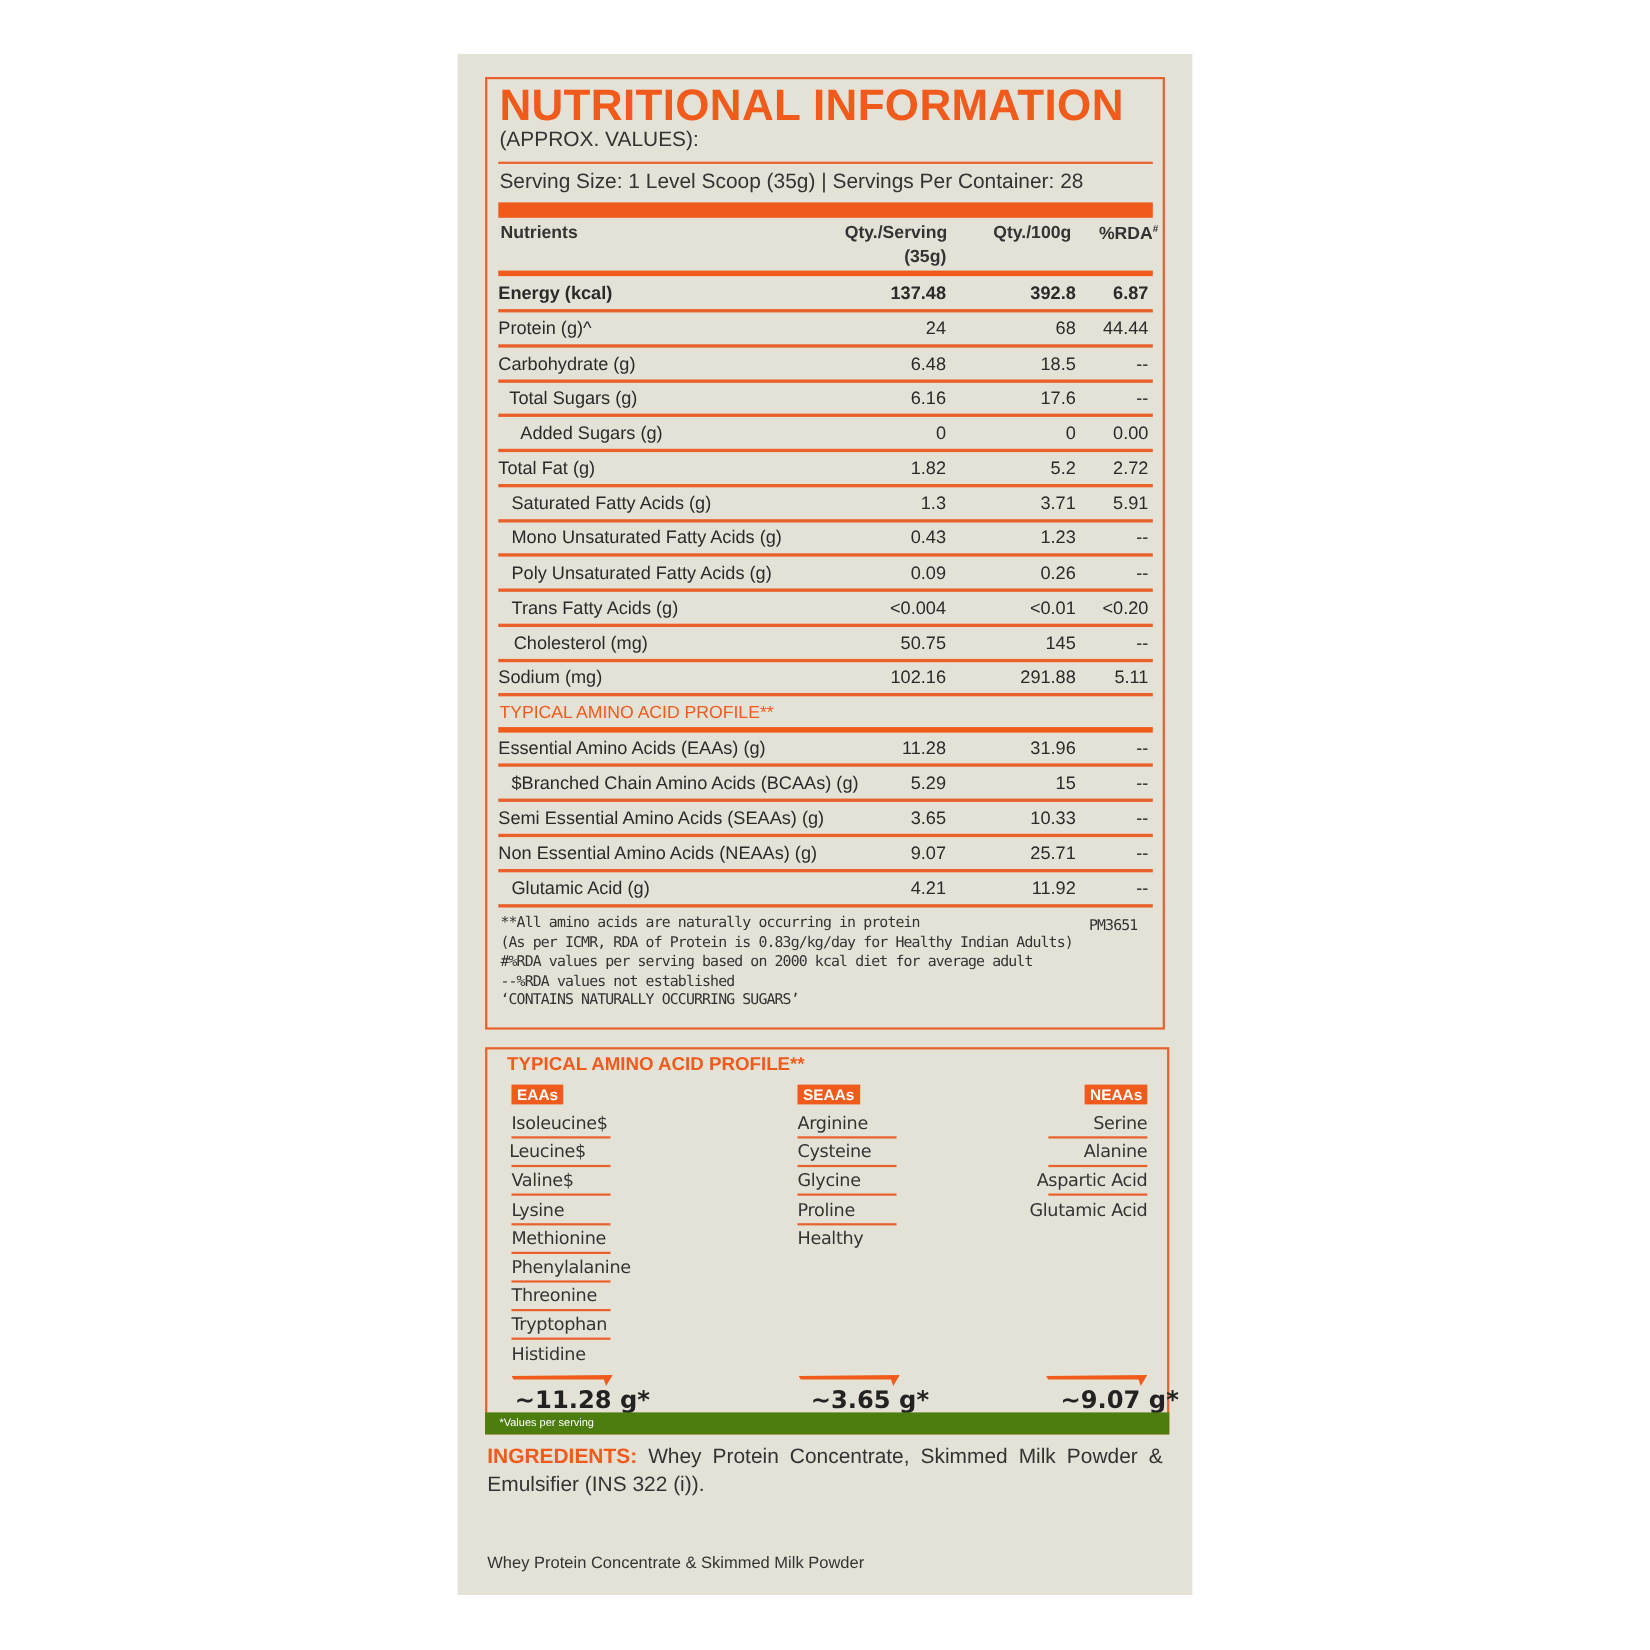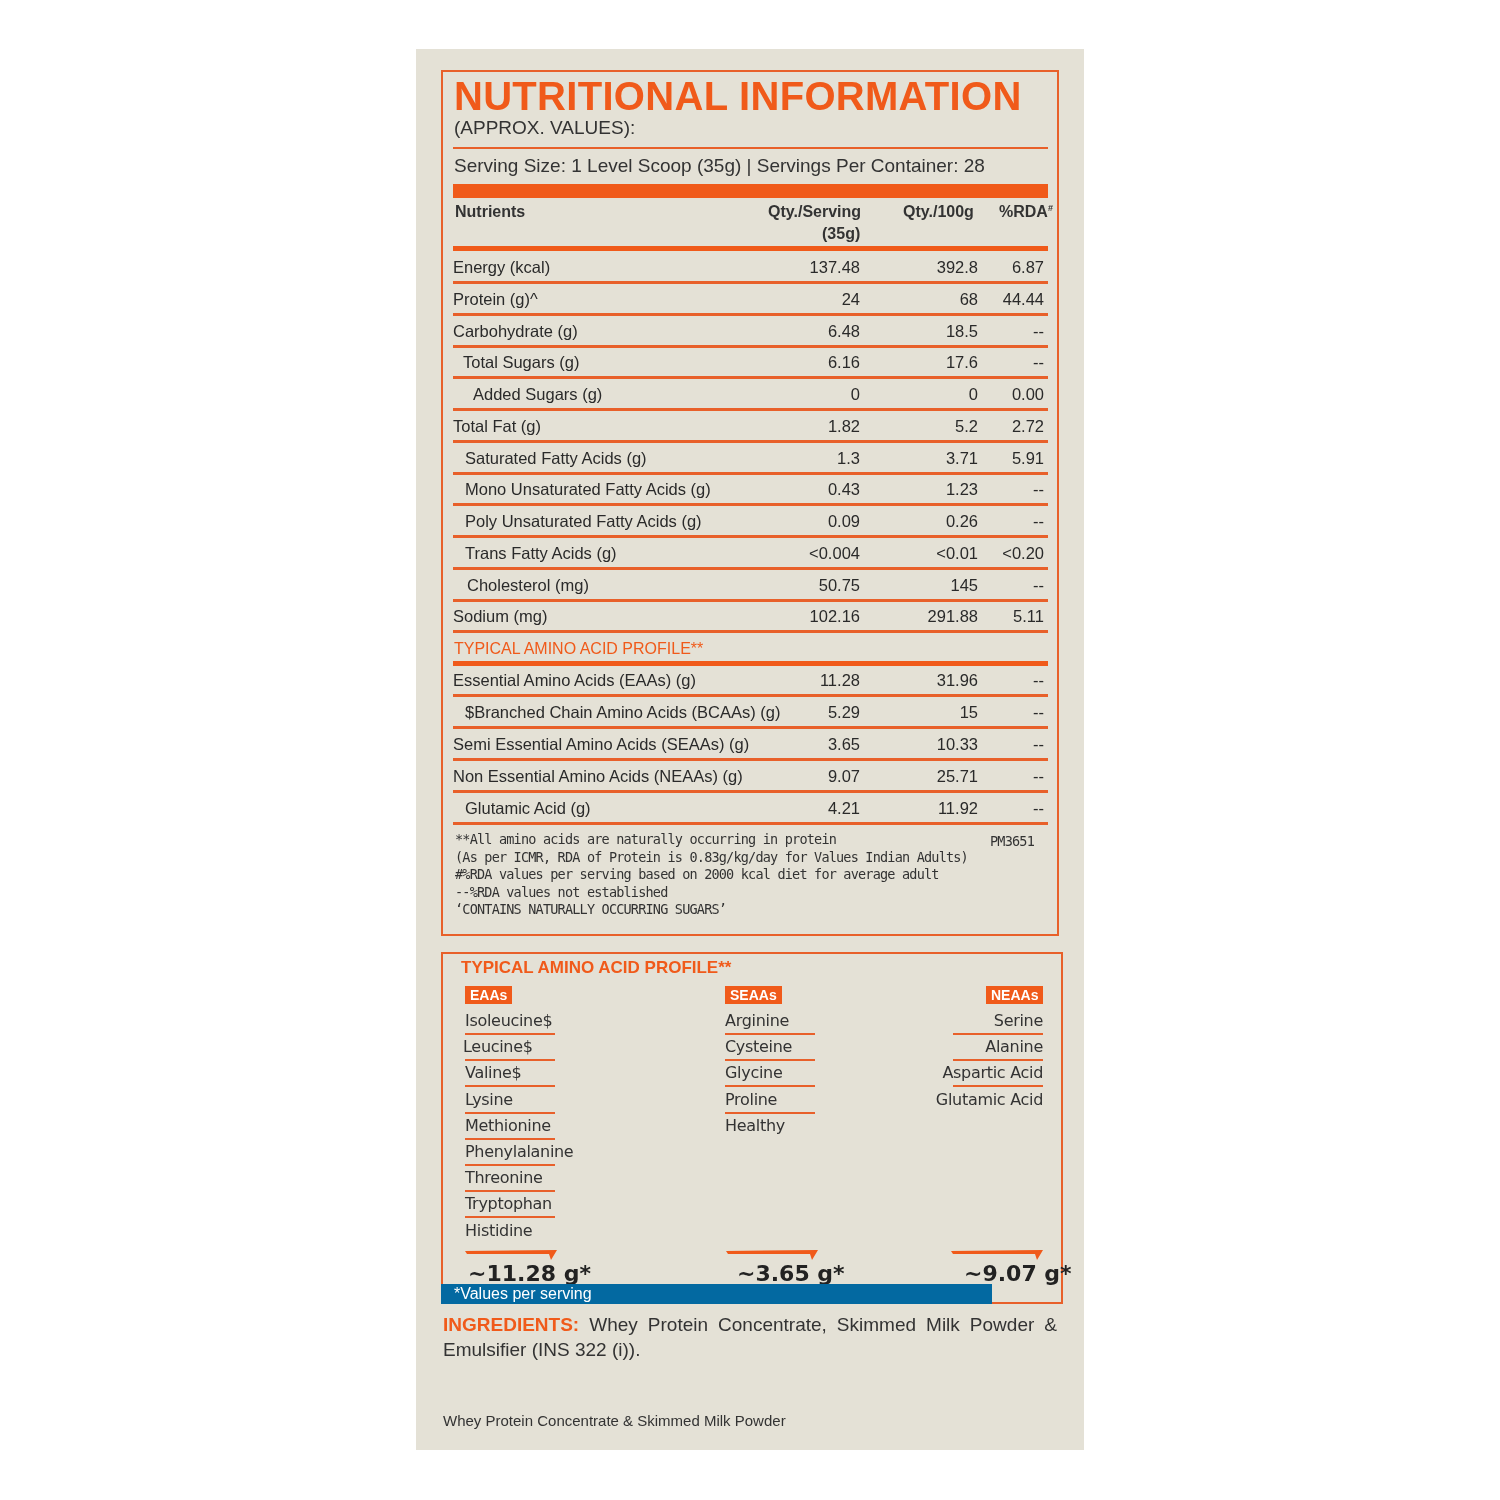--- a/index.html
+++ b/index.html
@@ -21,21 +21,21 @@
   .section{position:absolute;left:454px;font-size:16px;color:#f05a1a;}
   .foot{position:absolute;left:455px;top:831px;font-size:13.5px;line-height:17.5px;color:#333;font-family:"DejaVu Sans Mono","Liberation Mono",monospace;letter-spacing:-0.8px;}
   .pm{position:absolute;left:990px;top:833px;font-size:13.5px;color:#333;font-family:"DejaVu Sans Mono",monospace;letter-spacing:-0.8px;}
   .box2{position:absolute;left:441px;top:952px;width:622px;height:352px;border:2px solid #e8602a;box-sizing:border-box;}
   .aa-title{position:absolute;left:461px;top:958px;font-size:17px;font-weight:bold;color:#f05a1a;}
   .tag{position:absolute;top:986px;height:18px;background:#f05a1a;color:#fff;font-size:14px;font-weight:bold;padding:0 5px;line-height:18px;}
   .aa{position:absolute;font-size:16px;color:#333;font-family:"DejaVu Sans",sans-serif;letter-spacing:-0.3px;}
   .aa-line{position:absolute;height:2px;background:#e8602a;}
   .wedge{position:absolute;top:1250px;width:92px;height:10px;}
   .total{position:absolute;top:1261px;font-size:22px;font-weight:bold;color:#222;font-family:"DejaVu Sans",sans-serif;}
-  .vps{position:absolute;left:441px;top:1284px;width:551px;height:20px;background:#0369a1;color:#fff;font-size:16px;line-height:20px;padding-left:13px;box-sizing:border-box;}
+  .vps{position:absolute;left:441px;top:1284px;width:622px;height:20px;background:#4d7c0f;color:#fff;font-size:10px;line-height:20px;padding-left:13px;box-sizing:border-box;}
   .ingr{position:absolute;left:443px;top:1312px;width:614px;font-size:19px;line-height:25px;text-align:justify;color:#333;}
   .ingr b{color:#f05a1a;}
   .bottom{position:absolute;left:443px;top:1412px;font-size:15px;color:#333;}
   sup{font-size:9px;}
 </style>
 </head>
 <body>
 
 <div class="panel"></div>
 <div class="box1"></div>
@@ -47,21 +47,21 @@
 <div class="bar-thick" style="top:184px;height:14px"></div>
 
 <div class="th" style="left:455px;top:203px">Nutrients</div>
 <div class="th" style="left:768px;top:203px">Qty./Serving</div>
 <div class="th" style="left:822px;top:225px">(35g)</div>
 <div class="th" style="left:903px;top:203px">Qty./100g</div>
 <div class="th" style="left:999px;top:203px"><span>%RDA</span><sup>#</sup></div>
 <div class="bar-thick" style="top:246px;height:5px"></div>
 
 <div id="rows">
-    <div class="row" style="top: 252px;">
+    <div class="row" style="top: 252px; font-weight: bold;">
       <span class="lab" style="left:0px">Energy (kcal)</span>
       <span class="c1">137.48</span>
       <span class="c2">392.8</span>
       <span class="c3">6.87</span>
       <div class="line"></div>
     </div>
     <div class="row" style="top: 283.75px;">
       <span class="lab" style="left:0px">Protein (g)^</span>
       <span class="c1">24</span>
       <span class="c2">68</span>
@@ -172,21 +172,21 @@
       <span class="lab" style="left:12px">Glutamic Acid (g)</span>
       <span class="c1">4.21</span>
       <span class="c2">11.92</span>
       <span class="c3">--</span>
       <div class="line"></div>
     </div>
   </div>
 
 <div class="foot">
   <div>**All amino acids are naturally occurring in protein</div>
-  <div>(As per ICMR, RDA of Protein is 0.83g/kg/day for Values Indian Adults)</div>
+  <div>(As per ICMR, RDA of Protein is 0.83g/kg/day for Healthy Indian Adults)</div>
   <div>#%RDA values per serving based on 2000 kcal diet for average adult</div>
   <div>--%RDA values not established</div>
   <div>‘CONTAINS NATURALLY OCCURRING SUGARS’</div>
 </div>
 <div class="pm">PM3651</div>
 
 <div class="box2"></div>
 <div class="aa-title">TYPICAL AMINO ACID PROFILE**</div>
 
 <div class="tag" style="left:465px">EAAs</div>

